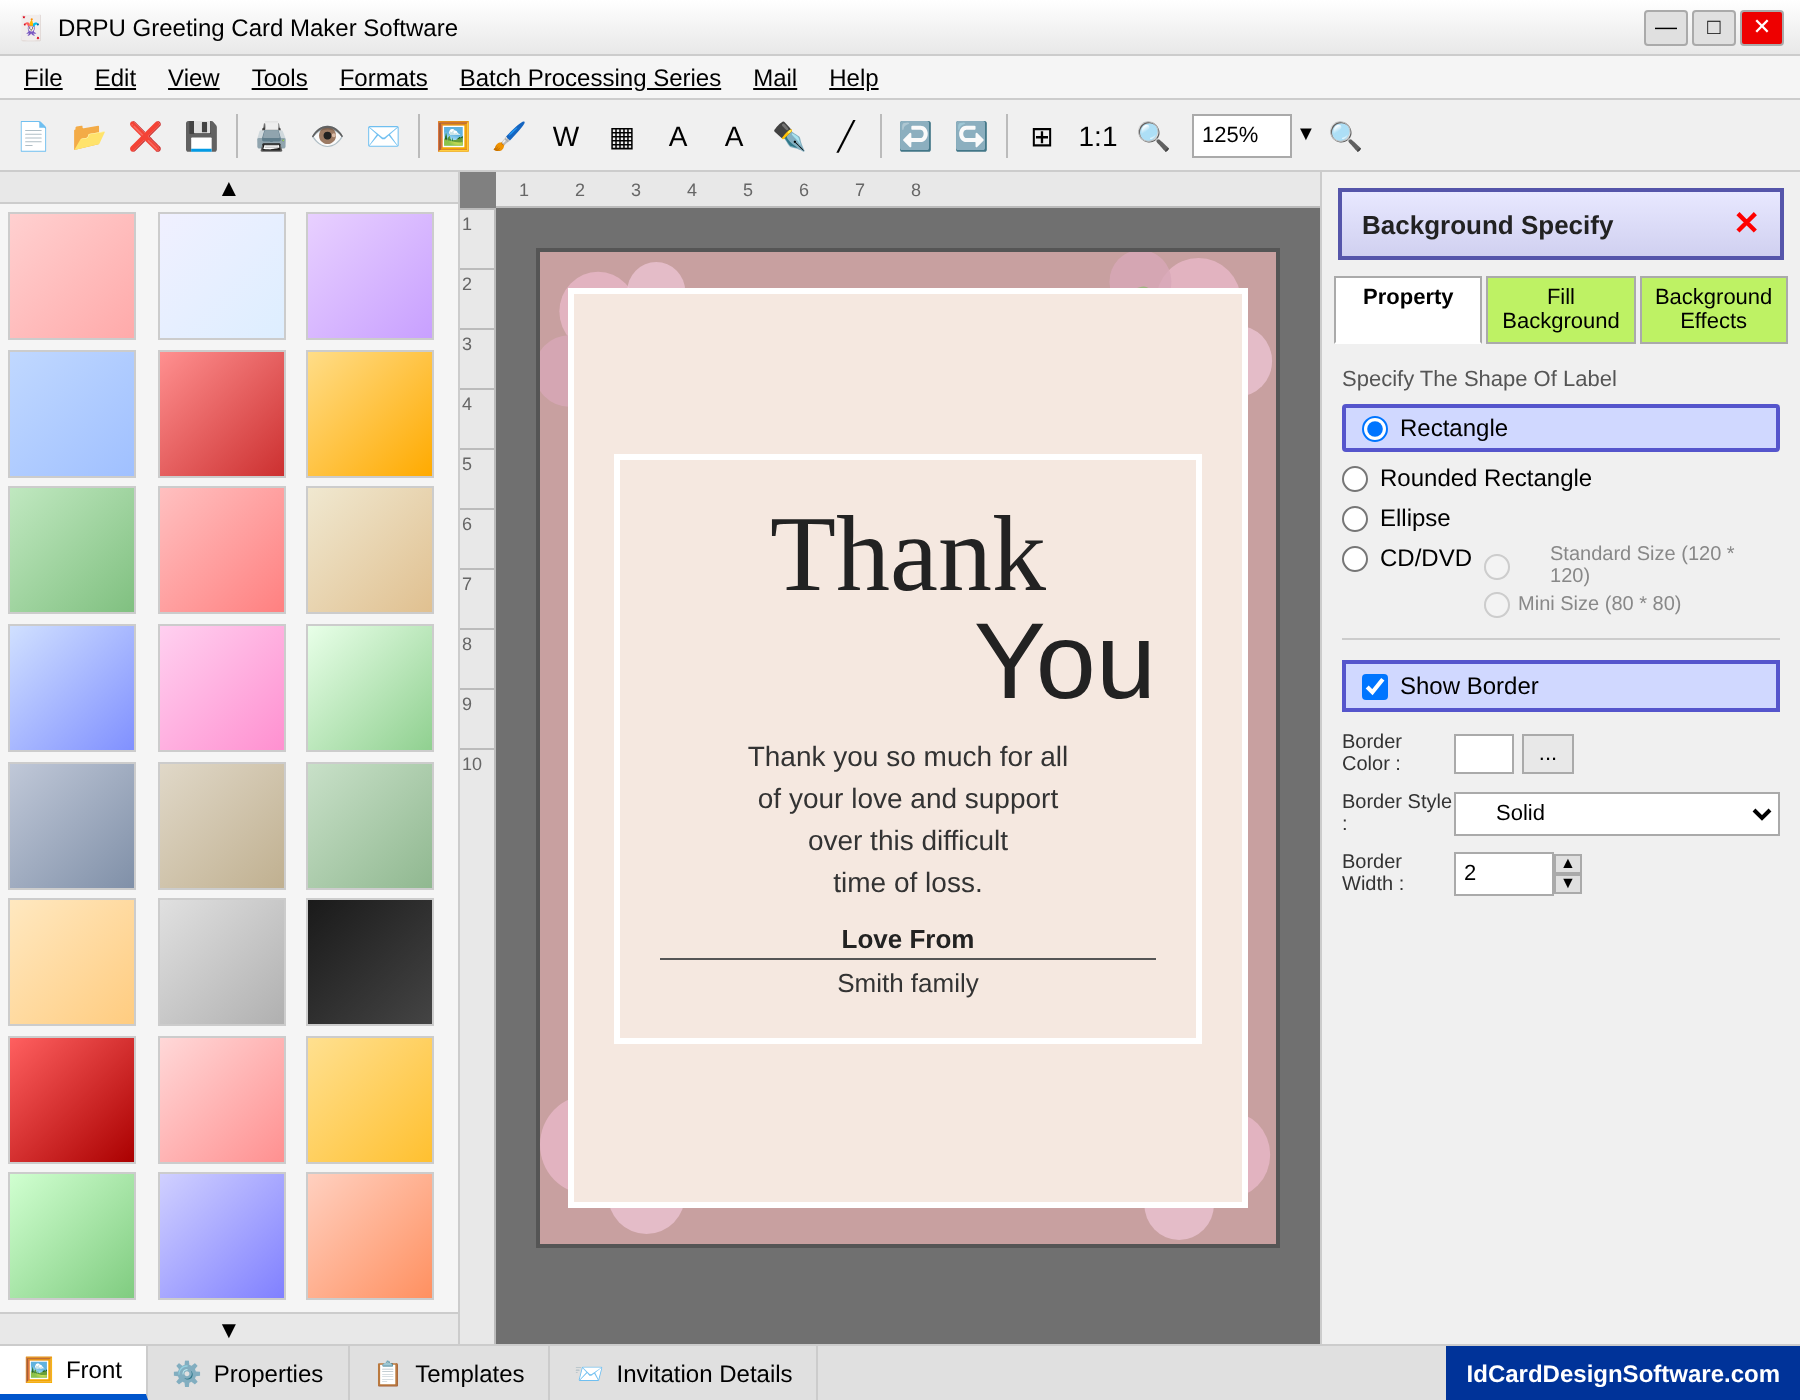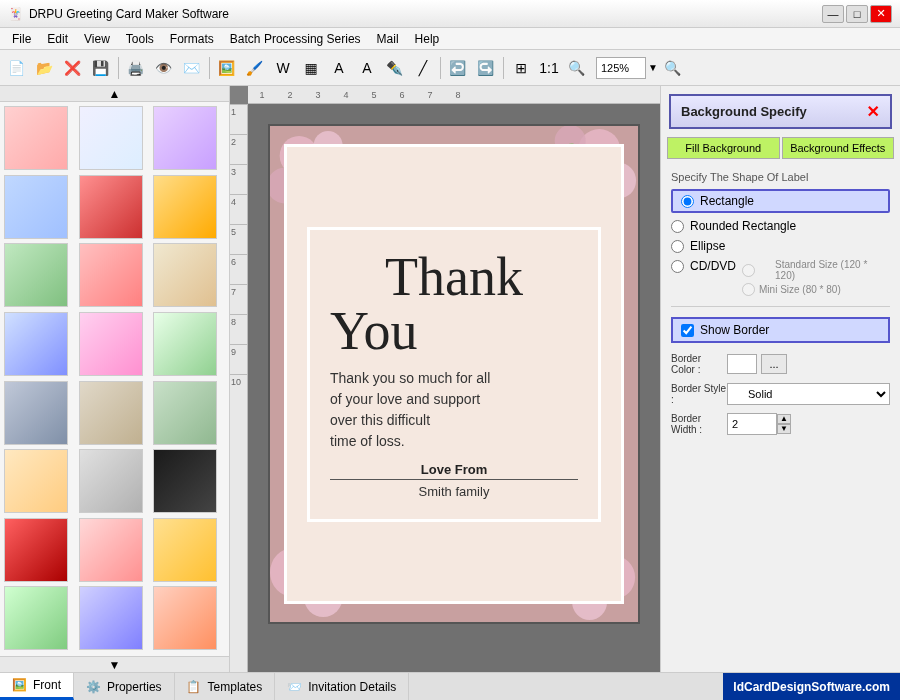--- a/index.html
+++ b/index.html
@@ -7,21 +7,21 @@
 
     
     #titlebar { background: linear-gradient(to bottom, #ffffff, #e8e8e8); border-bottom: 1px solid #ccc; height: 28px; display: flex; align-items: center; padding: 0 8px; justify-content: space-between; }
     #titlebar .title { display: flex; align-items: center; gap: 6px; font-size: 12px; }
     #titlebar .win-controls { display: flex; gap: 2px; }
     #titlebar .win-btn { width: 22px; height: 18px; display: flex; align-items: center; justify-content: center; font-size: 11px; cursor: pointer; border: 1px solid #aaa; background: #e0e0e0; border-radius: 2px; }
     #titlebar .win-btn.close { background: #e00; color: white; }
 
     
     #menubar { background: #f5f5f5; border-bottom: 1px solid #ccc; height: 22px; display: flex; align-items: center; padding: 0 4px; }
-    .menu-item { padding: 2px 8px; cursor: pointer; font-size: 12px; }
+    .menu-item { padding: 2px 8px; cursor: pointer; font-size: 12px; text-decoration: underline; }
 
     
     #toolbar { background: #f0f0f0; border-bottom: 1px solid #ccc; height: 36px; display: flex; align-items: center; padding: 0 4px; gap: 2px; }
     .tb-btn { width: 26px; height: 26px; border: 1px solid transparent; background: transparent; cursor: pointer; display: flex; align-items: center; justify-content: center; font-size: 14px; border-radius: 2px; }
     .tb-sep { width: 1px; height: 22px; background: #bbb; margin: 0 2px; }
     .zoom-box { display: flex; align-items: center; gap: 2px; margin-left: 4px; }
     .zoom-input { width: 50px; height: 22px; border: 1px solid #aaa; background: white; padding: 0 4px; font-size: 11px; }
 
     
     #main { display: flex; height: calc(700px - 28px - 22px - 36px - 28px); }
@@ -36,22 +36,22 @@
 
     
     #canvas-area { flex: 1; display: flex; flex-direction: column; background: #808080; overflow: hidden; position: relative; }
     #ruler-h { height: 18px; background: #e8e8e8; border-bottom: 1px solid #bbb; margin-left: 18px; display: flex; align-items: center; overflow: hidden; position: relative; }
     #canvas-row { display: flex; flex: 1; overflow: hidden; }
     #ruler-v { width: 18px; background: #e8e8e8; border-right: 1px solid #bbb; display: flex; flex-direction: column; }
     #canvas-scroll { flex: 1; overflow: auto; display: flex; align-items: flex-start; justify-content: center; padding: 20px; background: #707070; }
     #canvas { width: 380px; background: #c8a0a0; border: 2px solid #555; position: relative; min-height: 500px; display: flex; align-items: center; justify-content: center; }
     #card-inner { width: 340px; min-height: 460px; background: #f5e8e0; border: 3px solid white; position: relative; display: flex; flex-direction: column; align-items: center; justify-content: center; padding: 20px; }
     .card-text-thank { font-family: 'Brush Script MT', cursive; font-size: 54px; color: #222; text-align: center; line-height: 1; }
-    .card-text-you { font-family: Liberation Serif, serif; font-size: 54px; color: #222; text-align: left; line-height: 1; margin-bottom: 10px; }
-    .card-body-text { font-size: 14px; color: #333; text-align: left; line-height: 1.5; margin: 8px 0; }
+    .card-text-you { font-family: Liberation Sans, sans-serif; font-size: 54px; color: #222; text-align: right; line-height: 1; margin-bottom: 10px; }
+    .card-body-text { font-size: 14px; color: #333; text-align: center; line-height: 1.5; margin: 8px 0; }
     .card-love { font-size: 13px; font-weight: bold; color: #222; margin-top: 10px; border-bottom: 1px solid #555; padding-bottom: 2px; }
     .card-family { font-size: 13px; color: #333; margin-top: 4px; }
 
     
     #right-panel { width: 240px; background: #f0f0f0; border-left: 1px solid #ccc; display: flex; flex-direction: column; }
     #prop-header { background: linear-gradient(to bottom, #e8e8ff, #d0d0f0); border: 2px solid #5555aa; margin: 8px; padding: 6px 10px; display: flex; align-items: center; justify-content: space-between; }
     #prop-header .prop-title { font-weight: bold; font-size: 13px; color: #222; }
     #prop-header .close-btn { color: red; font-size: 16px; cursor: pointer; font-weight: bold; }
     #prop-tabs { display: flex; margin: 0 6px 6px; gap: 2px; }
     .prop-tab { flex: 1; padding: 4px 2px; text-align: center; font-size: 11px; border: 1px solid #aaa; background: #bef264; cursor: pointer; }
@@ -264,20 +264,21 @@
   </div>
 
   <div id="right-panel">
 
     <div id="prop-header">
       <span class="prop-title">Background Specify</span>
       <span class="close-btn">✕</span>
     </div>
 
     <div id="prop-tabs">
+      <div class="prop-tab active">Property</div>
       <div class="prop-tab">Fill Background</div>
       <div class="prop-tab">Background Effects</div>
     </div>
 
     <div id="prop-content">
       <div class="prop-section-label">Specify The Shape Of Label</div>
 
       <div class="radio-selected">
         <input type="radio" name="shape" checked="" style="">
         <span>Rectangle</span>

